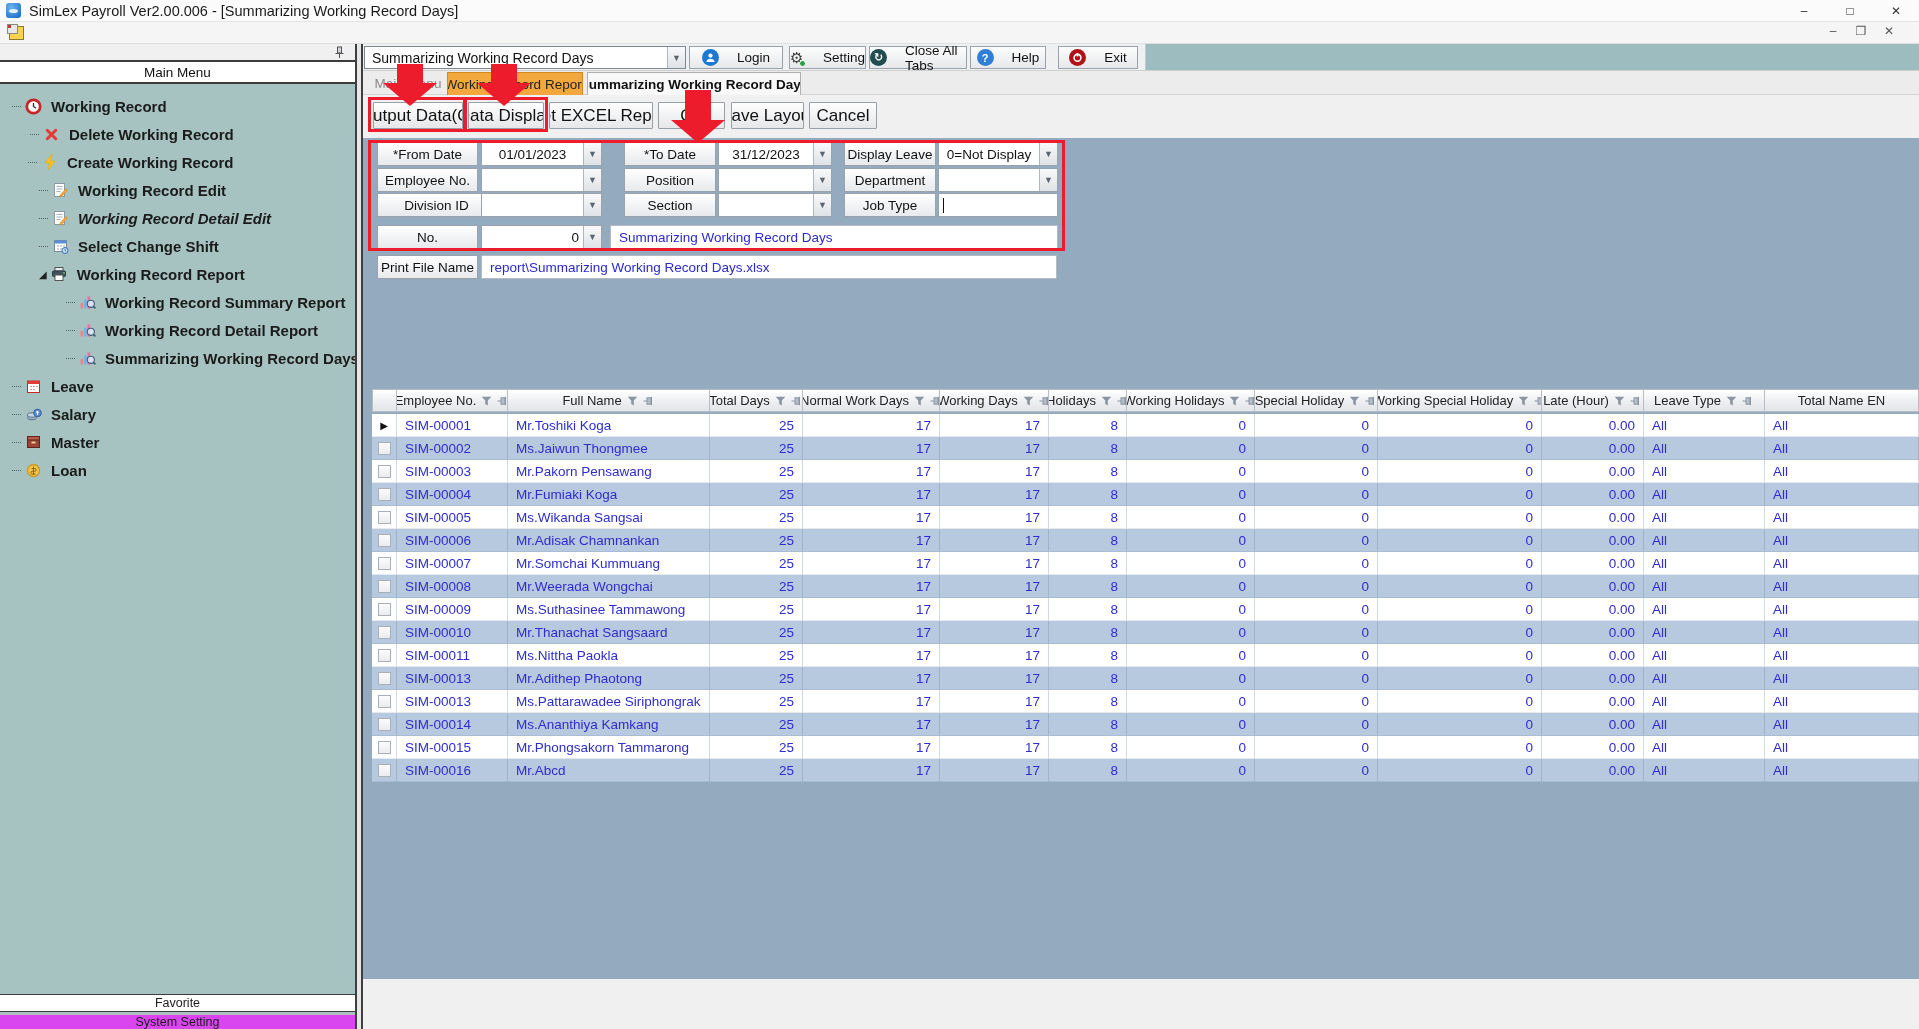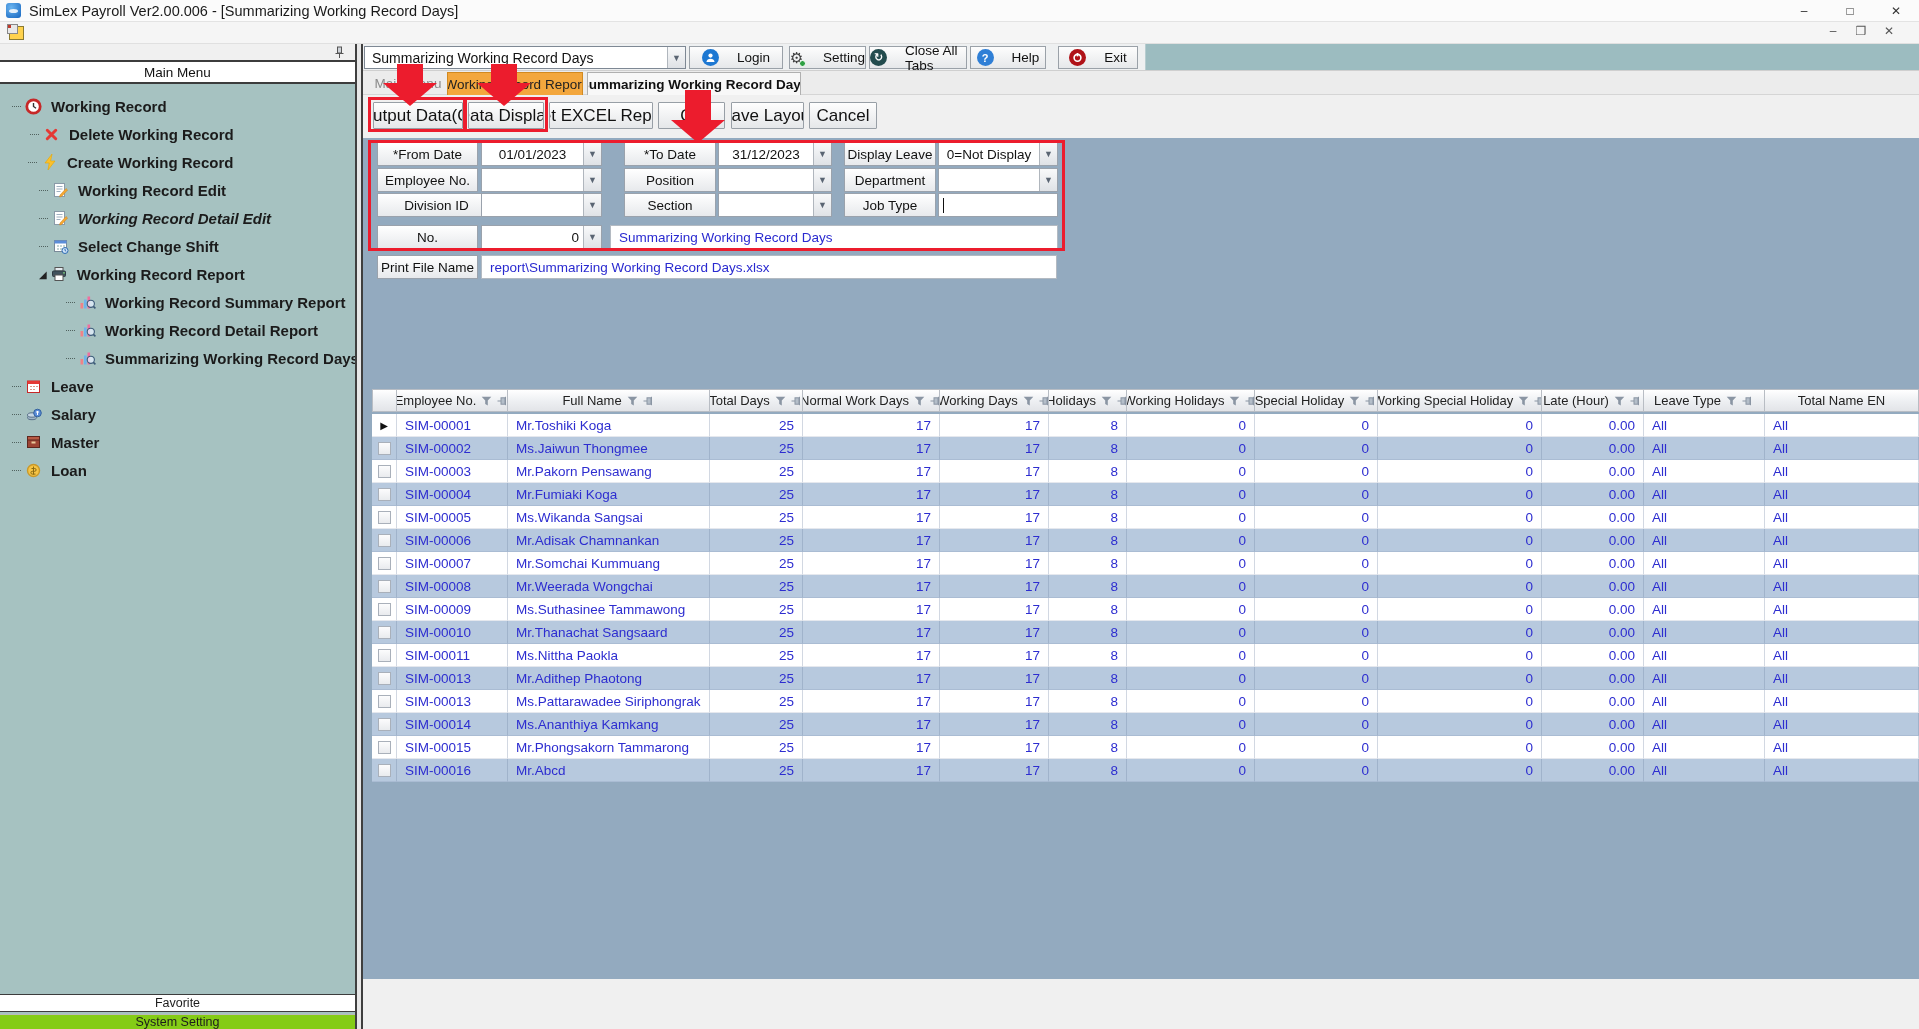--- a/index.html
+++ b/index.html
@@ -27,21 +27,21 @@
   .pinstrip .pin { position:absolute; right:10px; top:2px; }
   .sidetitle { height:22px; background:#ffffff; border-bottom:2px solid #3c3c3c; text-align:center; font-size:13.5px; line-height:21px; color:#111; }
   .connrow { height:29px; background:#e9eff5; position:relative; }
   .connbox { position:absolute; left:118px; top:2px; right:2px; height:24px; background:#fff; border:1px solid #9aa2ac; font-size:13px; line-height:22px; padding-left:7px; color:#222; white-space:pre; overflow:hidden; }
   .tree { flex:1; padding-top:8px; overflow:hidden; }
   .titem { height:28px; display:flex; align-items:center; font-weight:bold; font-size:15px; color:#1b1b1b; white-space:nowrap; }
   .titem .stub { width:9px; border-top:1px dotted #51625f; margin-right:3px; flex:none; }
   .titem .expander { font-size:10px; color:#222; margin-right:3px; flex:none; }
   .ticon { width:19px; height:17px; margin-right:8px; flex:none; display:inline-flex; align-items:center; justify-content:center; }
   .favbar { height:18px; background:#fff; border-top:1px solid #3c3c3c; border-bottom:1px solid #3c3c3c; text-align:center; font-size:12.5px; line-height:17px; margin-bottom:2px; }
-  .sysbar { height:15px; background:#84cc16; border-top:1px solid #bbb; text-align:center; font-size:12.5px; line-height:14px; }
+  .sysbar { height:15px; background:#d946ef; border-top:1px solid #bbb; text-align:center; font-size:12.5px; line-height:14px; }
   .splitter { position:absolute; left:355px; top:44px; width:8px; height:985px; background:#e7e7e7; border-left:2px solid #3f3f3f; border-right:2px solid #3f3f3f; }
 
   
   .content { position:absolute; left:363px; top:44px; width:1556px; height:985px; background:#f0f0f0; }
   .toolbar { position:absolute; left:0; top:0; width:100%; height:27px; background:#eef0f1; border-bottom:1px solid #cfcfcf; }
   .tealfill { position:absolute; left:782px; top:0; right:0; bottom:0; background:#9cbcc0; border-left:1px solid #b7cdd0; }
   .combobox { position:absolute; left:1px; top:2px; width:322px; height:23px; background:#fff; border:1px solid #7e8894; display:flex; align-items:center; }
   .combobox .val { flex:1; padding-left:7px; font-size:14px; color:#111; white-space:nowrap; overflow:hidden; }
   .dropbtn { width:18px; height:100%; border-left:1px solid #b0b6bd; background:linear-gradient(#f8f9fa,#dfe2e6); display:flex; align-items:center; justify-content:center; color:#5a6573; font-size:9px; flex:none; }
   .tbtn { position:absolute; top:2px; height:23px; background:linear-gradient(#fdfdfd,#e6e8ea); border:1px solid #9aa1a8; display:flex; align-items:center; justify-content:center; gap:18px; font-size:13.5px; color:#111; }

